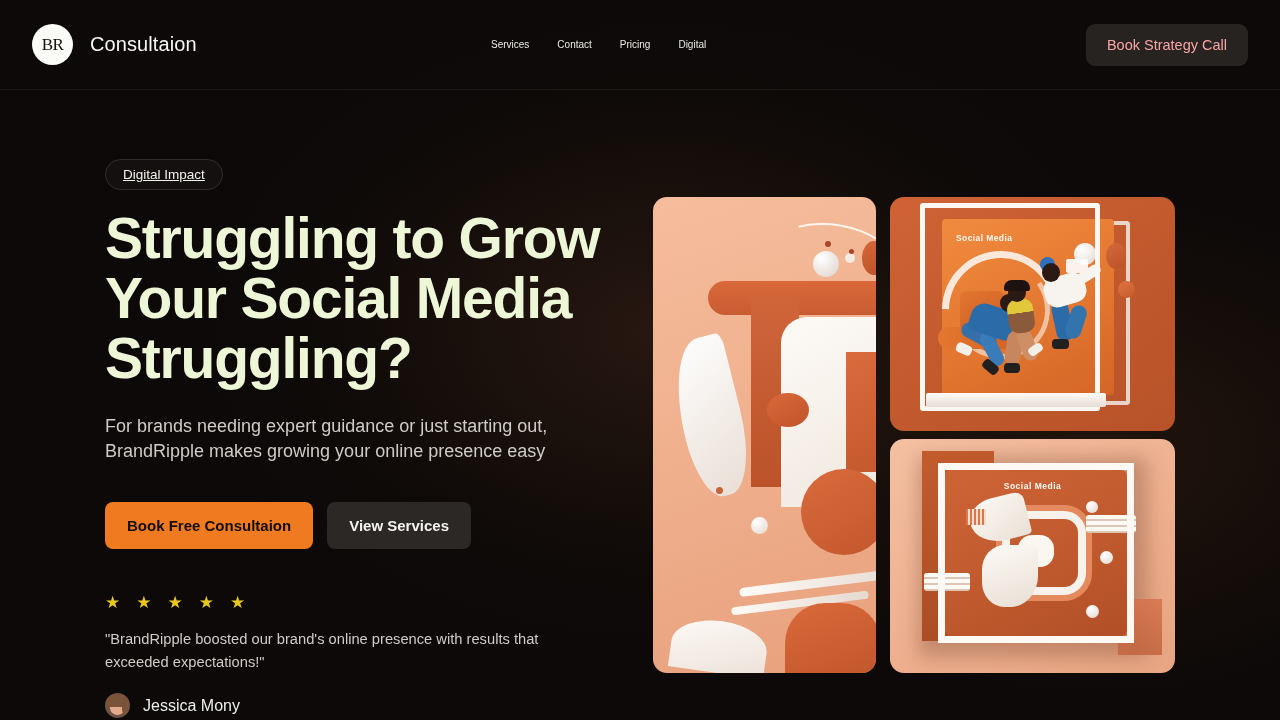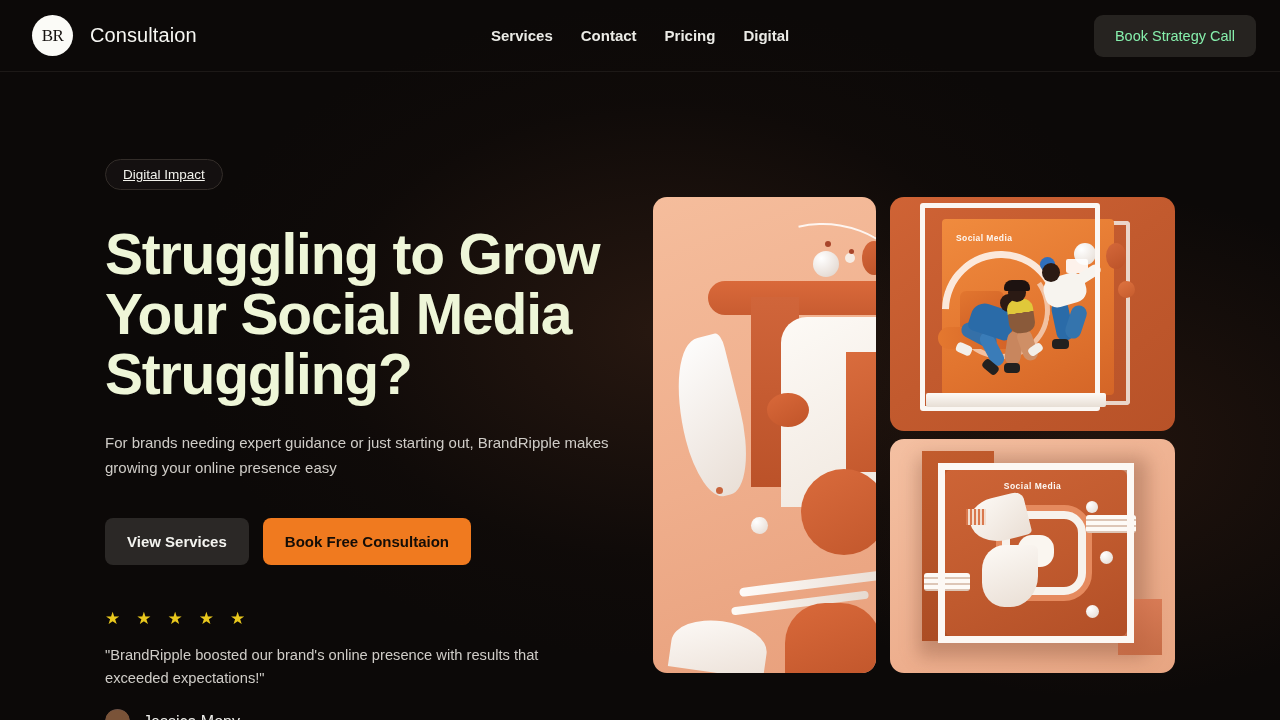--- a/index.html
+++ b/index.html
@@ -14,67 +14,67 @@
   .bg-glow {
     position:absolute; inset:0;
     background:
       radial-gradient(620px 420px at 52% 46%, rgba(92,52,32,0.34) 0%, rgba(40,22,14,0.10) 55%, rgba(0,0,0,0) 78%),
       radial-gradient(520px 360px at 86% 62%, rgba(120,62,34,0.20) 0%, rgba(0,0,0,0) 70%);
     pointer-events:none;
   }
 
   
   header {
-    position:absolute; top:0; left:0; width:1280px; height:72px;
+    position:absolute; top:0; left:0; width:1280px; height:90px;
     border-bottom:1px solid #1d1917;
     display:flex; align-items:center;
     z-index:5;
   }
   .brand { position:absolute; left:32px; display:flex; align-items:center; gap:17px; }
   .logo-mark {
     width:41px; height:41px; border-radius:50%;
     background:#fbfbf7;
     display:flex; align-items:center; justify-content:center;
     font-family:"Liberation Serif", serif;
     font-size:17px; color:#15110f; letter-spacing:-0.5px;
   }
   .brand-name { font-size:20px; color:#f7f7f3; letter-spacing:.1px; }
 
   nav { position:absolute; left:491px; display:flex; gap:28px; align-items:center; }
   nav a {
-    font-size:15px; color:#ebebe6; text-decoration:none; white-space:nowrap;font-weight:bold;
+    font-size:10px; color:#ebebe6; text-decoration:none; white-space:nowrap;
   }
   .header-cta {
-    position:absolute; right:24px;
-    background:#262320; color:#86efac;
+    position:absolute; right:32px;
+    background:#262320; color:#fca5a5;
     font-size:14.5px; font-family:"Liberation Sans", sans-serif;
     border:none; border-radius:9px;
     padding:13px 21px; cursor:pointer; white-space:nowrap;
   }
 
   
   .hero-left { position:absolute; left:105px; top:159px; width:540px; z-index:3; }
 
   .pill {
     display:inline-flex; align-items:center;
     border:1px solid #332d29; background:#141010;
     border-radius:999px; padding:7px 17px;
     font-size:13.5px; color:#f2f2ec;text-decoration:underline;
   }
 
   h1.headline {
-    margin-top:34px;
+    margin-top:18px;
     font-size:57px; line-height:60px; font-weight:bold;
     color:#eef6d8; letter-spacing:-1.2px;
   }
   h1.headline .ln { display:block; }
 
   p.subtext {
     margin-top:26px;
-    font-size:15px; line-height:25px; color:#cfccc7; max-width:515px;
+    font-size:18px; line-height:25px; color:#cfccc7; max-width:515px;
   }
 
   .btn-row { margin-top:38px; display:flex; gap:14px; }
   .btn {
     border:none; border-radius:8px; cursor:pointer;
     font-family:"Liberation Sans", sans-serif; font-size:15px; font-weight:bold;
     padding:15px 22px; white-space:nowrap;
   }
   .btn-primary { background:#f07a1f; color:#140d07; }
   .btn-secondary { background:#2b2826; color:#f4f4f0; }
@@ -287,22 +287,22 @@
 
   <h1 class="headline">
     <span class="ln">Struggling to Grow</span>
     <span class="ln">Your Social Media</span>
     <span class="ln">Struggling?</span>
   </h1>
 
   <p class="subtext">For brands needing expert guidance or just starting out, BrandRipple makes growing your online presence easy</p>
 
   <div class="btn-row">
+    <button class="btn btn-primary">Book Free Consultaion</button>
     <button class="btn btn-secondary">View Services</button>
-    <button class="btn btn-primary">Book Free Consultaion</button>
   </div>
 
   <div class="stars">
     <span class="star">★</span>
     <span class="star">★</span>
     <span class="star">★</span>
     <span class="star">★</span>
     <span class="star">★</span>
   </div>
 

